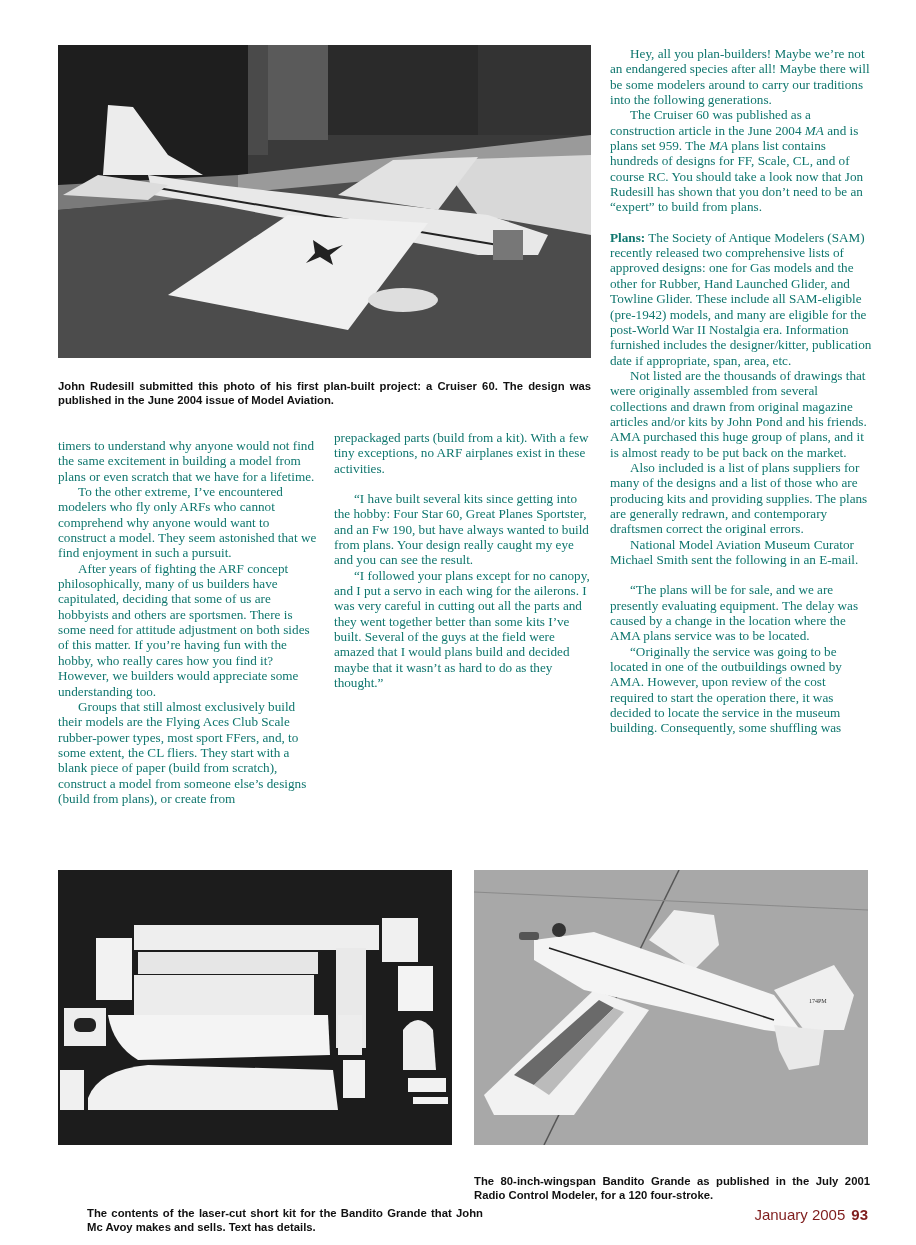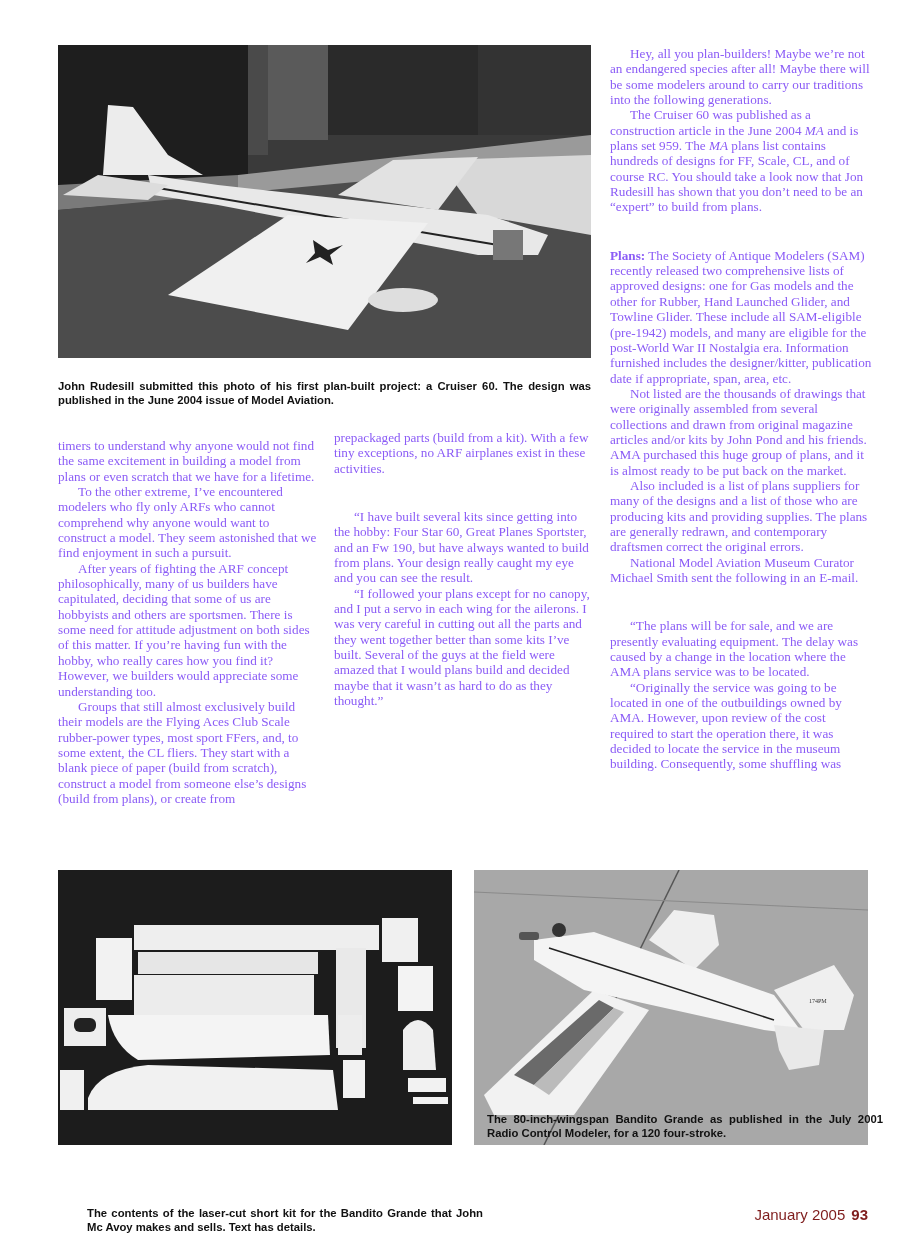--- a/index.html
+++ b/index.html
@@ -1,23 +1,23 @@
 <!DOCTYPE html>
 <html><head>
 <meta charset="utf-8">
 <style>
   html, body { margin: 0; padding: 0; background: #ffffff; }
   body { width: 916px; height: 1245px; position: relative; overflow: hidden; }
-  .serif { font-family: "Liberation Serif", "DejaVu Serif", serif; font-size: 13.2px; line-height: 15.35px; color: #8b5cf6; }
+  .serif { font-family: "Liberation Serif", "DejaVu Serif", serif; font-size: 13.2px; line-height: 15.35px; color: #0f766e; }
   .sans-cap { font-family: "Liberation Sans", "DejaVu Sans", sans-serif; font-weight: bold; font-size: 11.3px; line-height: 14px; color: #111; text-align: justify; }
   .photo { position: absolute; overflow: hidden; }
   .col { position: absolute; }
   .col p { margin: 0; text-indent: 0; }
   .col p.ind { text-indent: 20px; }
-  .col p.gap { margin-top: 33px; }
+  .col p.gap { margin-top: 15px; }
   .col .bold { font-weight: bold; }
   .col i { font-style: italic; }
   .footer { position: absolute; right: 48px; top: 1206px; font-family: "Liberation Sans", "DejaVu Sans", sans-serif; font-size: 15px; color: #7f1d1d; }
   .footer .pg { font-weight: bold; margin-left: 6px; }
   svg { display: block; }
 </style>
 </head>
 <body>
 
 <div class="photo" style="left:58px; top:45px; width:533px; height:313px;">
@@ -118,17 +118,17 @@
     <line x1="75" y1="78" x2="300" y2="150" stroke="#222" stroke-width="1.5"></line>
 
     <polygon points="300,120 360,95 380,125 370,160 330,160" fill="#efefef"></polygon>
     <polygon points="300,155 350,160 345,195 315,200 305,180" fill="#e9e9e9"></polygon>
     <text x="335" y="133" font-size="6" fill="#333">174PM</text>
 
     <circle cx="85" cy="60" r="7" fill="#333"></circle>
     <rect x="45" y="62" width="20" height="8" rx="3" fill="#555"></rect>
   </svg>
 </div>
-<div class="sans-cap" style="position:absolute; left:474px; top:1112px; width:396px;margin-left:13px;">The 80-inch-wingspan Bandito Grande as published in the July 2001 Radio Control Modeler, for a 120 four-stroke.</div>
+<div class="sans-cap" style="position:absolute; left:474px; top:1174px; width:396px;">The 80-inch-wingspan Bandito Grande as published in the July 2001 Radio Control Modeler, for a 120 four-stroke.</div>
 
 <div class="footer">
   <span>January 2005</span><span class="pg">93</span>
 </div>
 
 </body></html>

